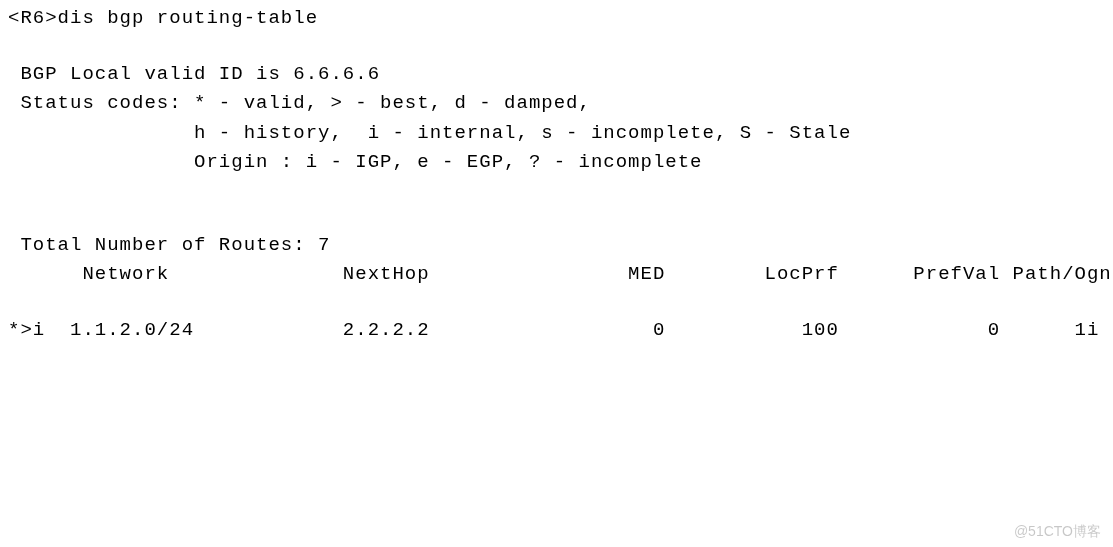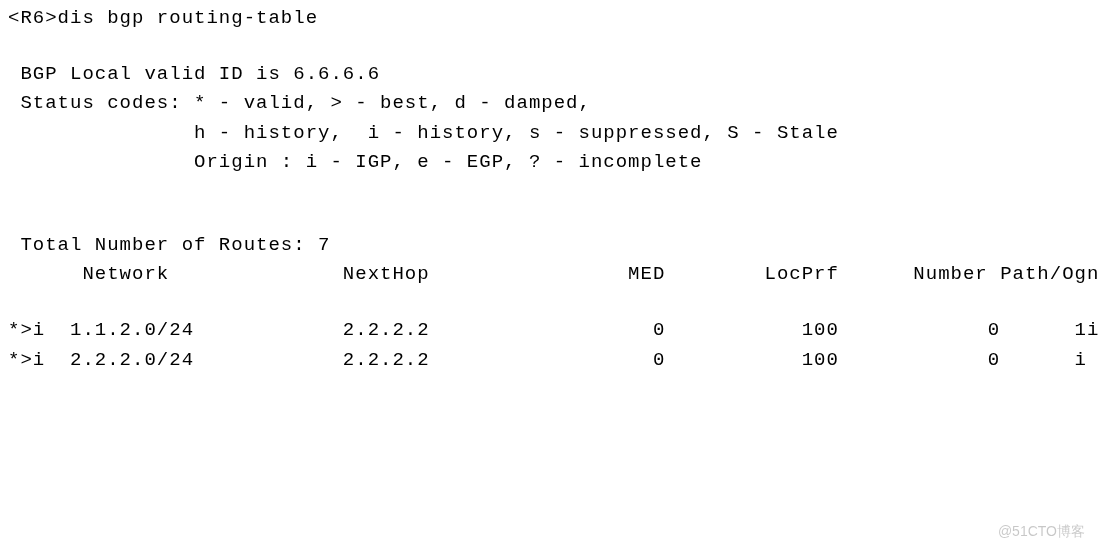--- a/index.html
+++ b/index.html
@@ -12,40 +12,39 @@
       letter-spacing: 1px;
       width: 1113px;
       height: 547px;
       position: relative;
       overflow: hidden;
     }
     .line { white-space: pre; line-height: 1.55; }
     .blank { height: 1.4em; }
     .watermark {
       position: absolute;
-      right: 28px;
+      right: 12px;
       bottom: 6px;
       color: rgba(0,0,0,0.22);
       font-size: 14px;
       font-family: Arial, sans-serif;
       letter-spacing: 0;
     }
   </style>
 </head>
 <body>
 
 <div class="line"><span>&lt;R6&gt;</span><span>dis bgp routing-table</span></div>
 <div class="blank"></div>
 <div class="line"> BGP Local valid ID is 6.6.6.6</div>
 <div class="line"> Status codes: * - valid, &gt; - best, d - damped,</div>
-<div class="line">               h - history,  i - history, s - suppressed, S - Stale</div>
+<div class="line">               h - history,  i - internal, s - incomplete, S - Stale</div>
 <div class="line">               Origin : i - IGP, e - EGP, ? - incomplete</div>
 <div class="blank"></div>
 <div class="blank"></div>
 <div class="line"> Total Number of Routes: 7</div>
-<div class="line" id="header-row">      Network              NextHop                MED        LocPrf      Number Path/Ogn</div>
+<div class="line" id="header-row">      Network              NextHop                MED        LocPrf      PrefVal Path/Ogn</div>
 <div class="blank"></div>
 <div id="routes-container">
     <div class="line">*&gt;i  1.1.2.0/24            2.2.2.2                  0           100            0      1i</div>
-    <div class="line">*&gt;i  2.2.2.0/24            2.2.2.2                  0           100            0      i</div>
   </div>
 
 <div class="watermark">@51CTO博客</div>
 
 </body></html>

